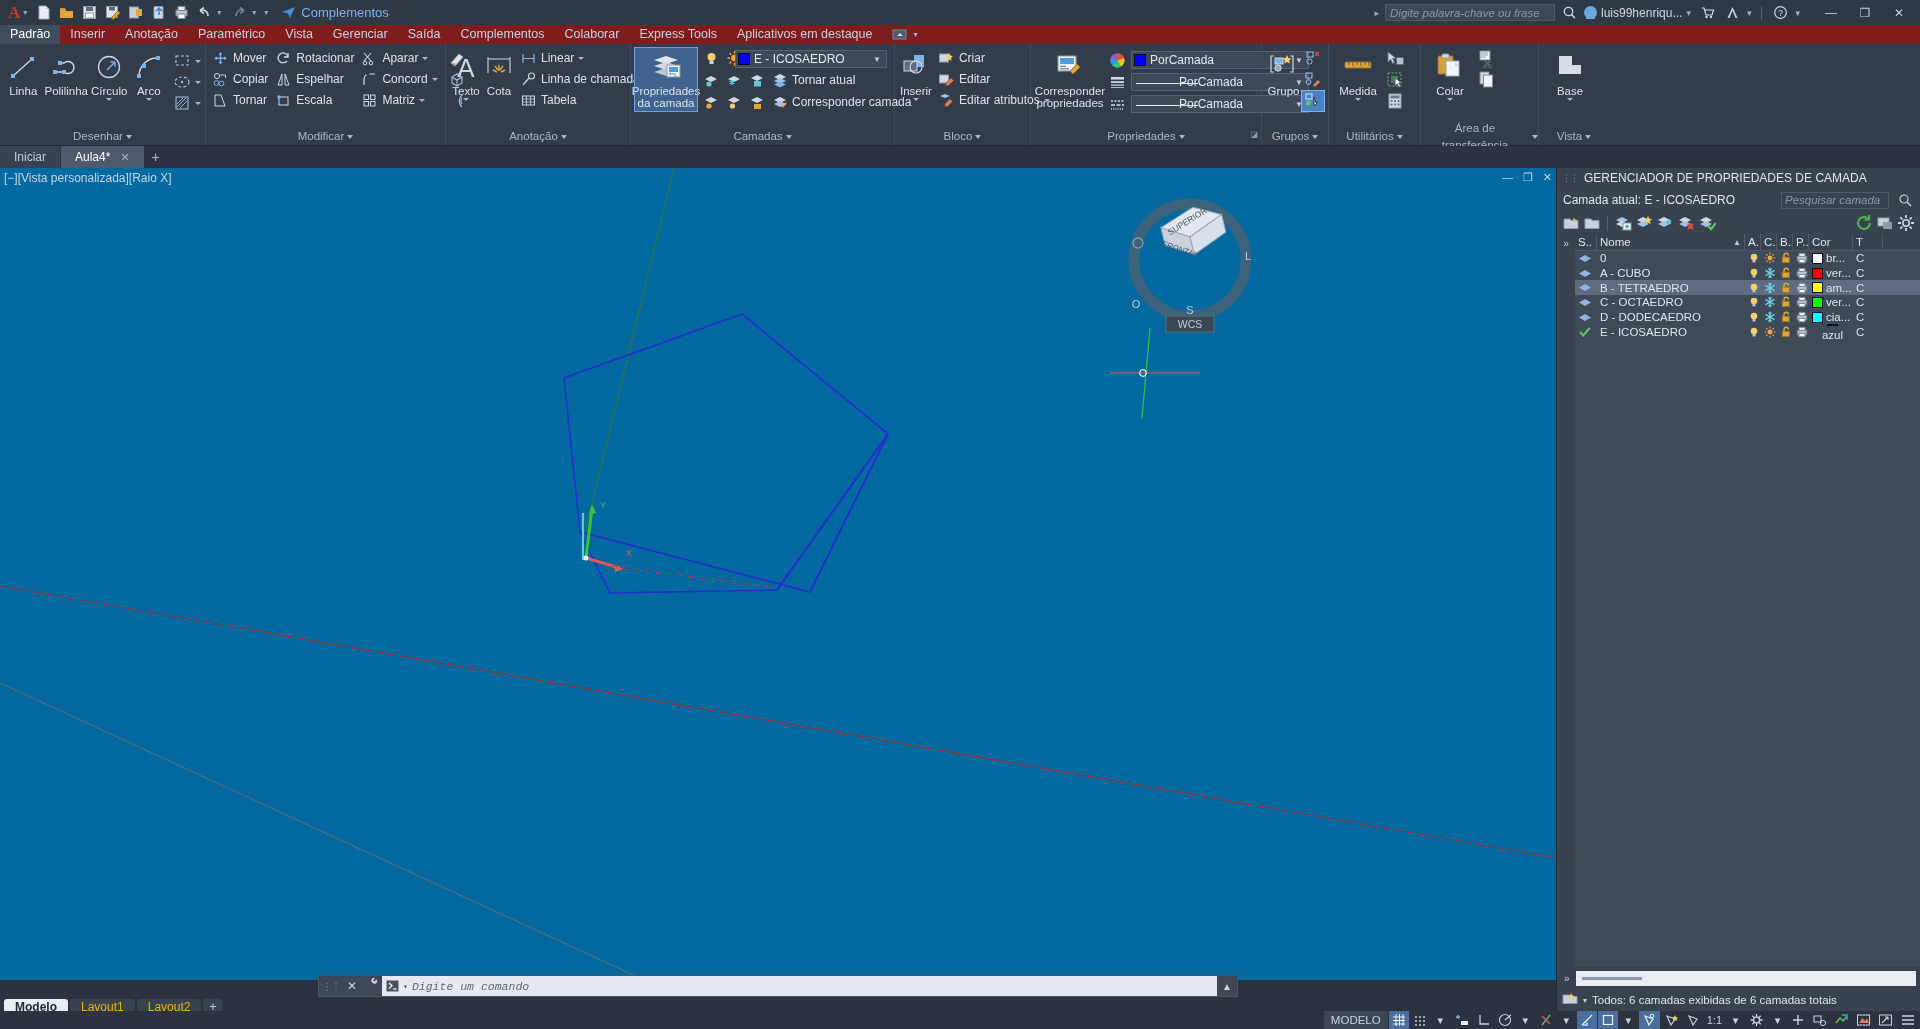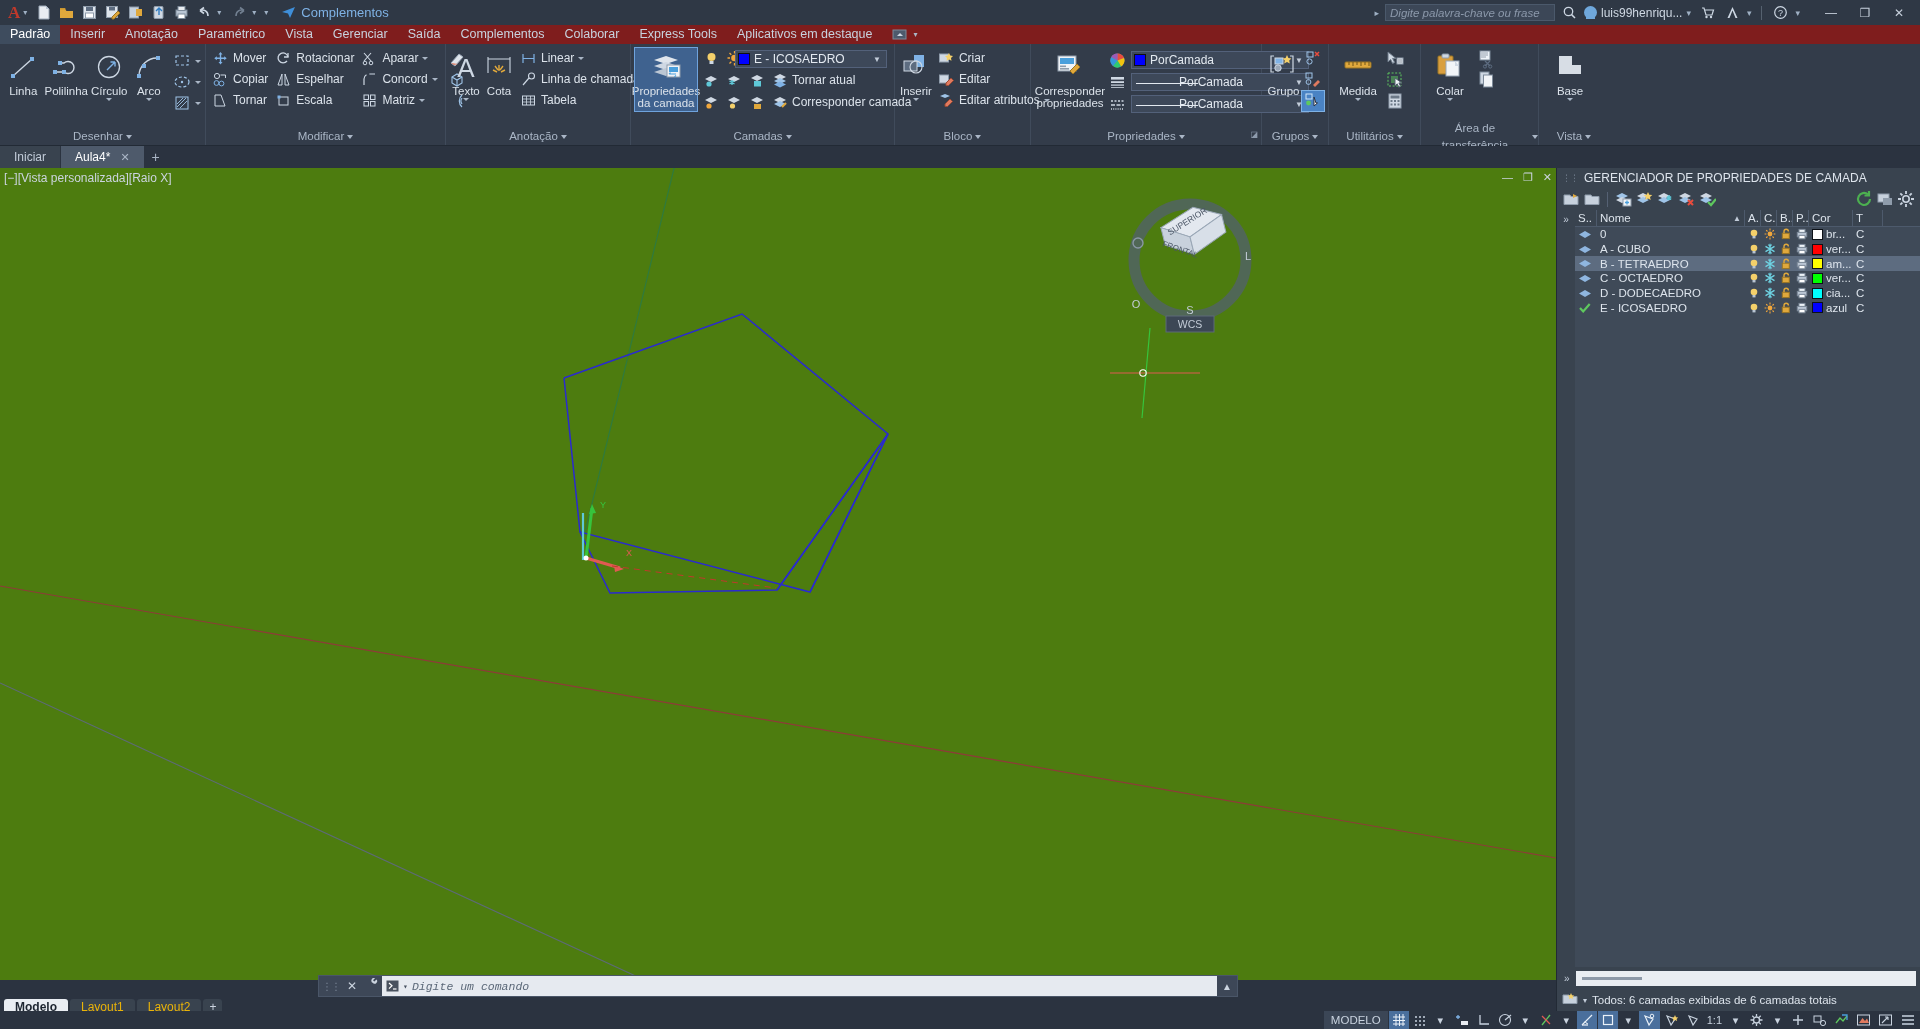--- a/index.html
+++ b/index.html
@@ -94,21 +94,21 @@
     height:22px; display:flex; align-items:center; padding:0 14px; font-size:12px;
     color:#c2ccd9; background:#39434f; margin-right:1px; position:relative;
   }
   .ftab.active { background:#4e5a6b; color:#fff; }
   .ftab .close { margin-left:10px; font-size:11px; color:#aab6c6;}
   .ftab-plus { width:22px; height:22px; display:flex; align-items:center; justify-content:center; color:#aab6c6; font-size:14px;}
 
   
   .canvas {
     position:absolute; left:0; top:168px; width:1556px; height:812px;
-    background:#4d7c0f; overflow:hidden;
+    background:#0369a1; overflow:hidden;
   }
   .vplabel { position:absolute; left:4px; top:3px; font-size:12px; color:#cbd4df; }
   .vpctl { position:absolute; right:4px; top:3px; display:flex; gap:10px; color:#cbd4df; font-size:11px; }
 
   
   .cmdbar {
     position:absolute; left:318px; top:975px; width:920px; height:22px;
     display:flex; align-items:center; background:#3d4757; border:1px solid #4a5668;
   }
   .cmd-grip { color:#7b8798; font-size:10px; padding:0 3px; letter-spacing:-1px;}
@@ -1171,20 +1171,32 @@
           </svg>
         </span>
     </div>
   </div>
 
   <div class="lpm">
     <div class="lpm-title">
       <span class="lpm-grip">⋮⋮</span>
       <span>GERENCIADOR DE PROPRIEDADES DE CAMADA</span>
     </div>
+    <div class="lpm-row2">
+      <span class="lpm-current">Camada atual: E - ICOSAEDRO</span>
+      <div class="lpm-search">
+        <span>Pesquisar camada</span>
+      </div>
+      <span class="tbtn">
+          <svg width="14" height="14">
+            <circle cx="6" cy="6" r="4" stroke="#c9d3df" fill="none" stroke-width="1.2"></circle>
+            <path d="M9 9 L13 13" stroke="#c9d3df" stroke-width="1.4"></path>
+          </svg>
+        </span>
+    </div>
     <div class="lpm-tools">
       <span class="tbtn">
           <svg width="17" height="17">
             <path d="M1 4 h6 l1 1.5 h7 v8 h-14z" fill="#c7d1dd" stroke="#8f9cab"></path>
             <path d="M10 3 l4 2 -4 2z" fill="#e0a83c"></path>
           </svg>
         </span>
       <span class="tbtn">
           <svg width="17" height="17">
             <path d="M1 4 h6 l1 1.5 h7 v8 h-14z" fill="#c7d1dd" stroke="#8f9cab"></path>
@@ -1489,21 +1501,21 @@
                   <path d="M4 5.2 v-1.8 a2.2 2.2 0 0 1 4.4 0" stroke="#e0a83c" fill="none" stroke-width="1.4"></path>
                 </svg>
               </div>
               <div class="gc" style="width: 16px;">
                 <svg width="12" height="12">
                   <rect x="1.3" y="4.4" width="9.4" height="4.4" fill="#b9c5d3" stroke="#7d8a99"></rect>
                   <rect x="3" y="1.4" width="6" height="3" fill="#eef3f8" stroke="#7d8a99"></rect>
                   <rect x="3" y="7.4" width="6" height="3.4" fill="#fff" stroke="#7d8a99"></rect>
                 </svg>
               </div>
-              <div class="gc" style="width: 44px;">
+              <div class="gc" style="width: 44px; flex-direction: column;">
                 <span class="clr-sw" style="background:#0000ff"></span>
                 <span>azul</span>
               </div>
               <div class="gc" style="width: 30px;">
                 <span style="color:#dde4ec;">C</span>
               </div>
             </div>
           </div>
       </div>
     </div>

